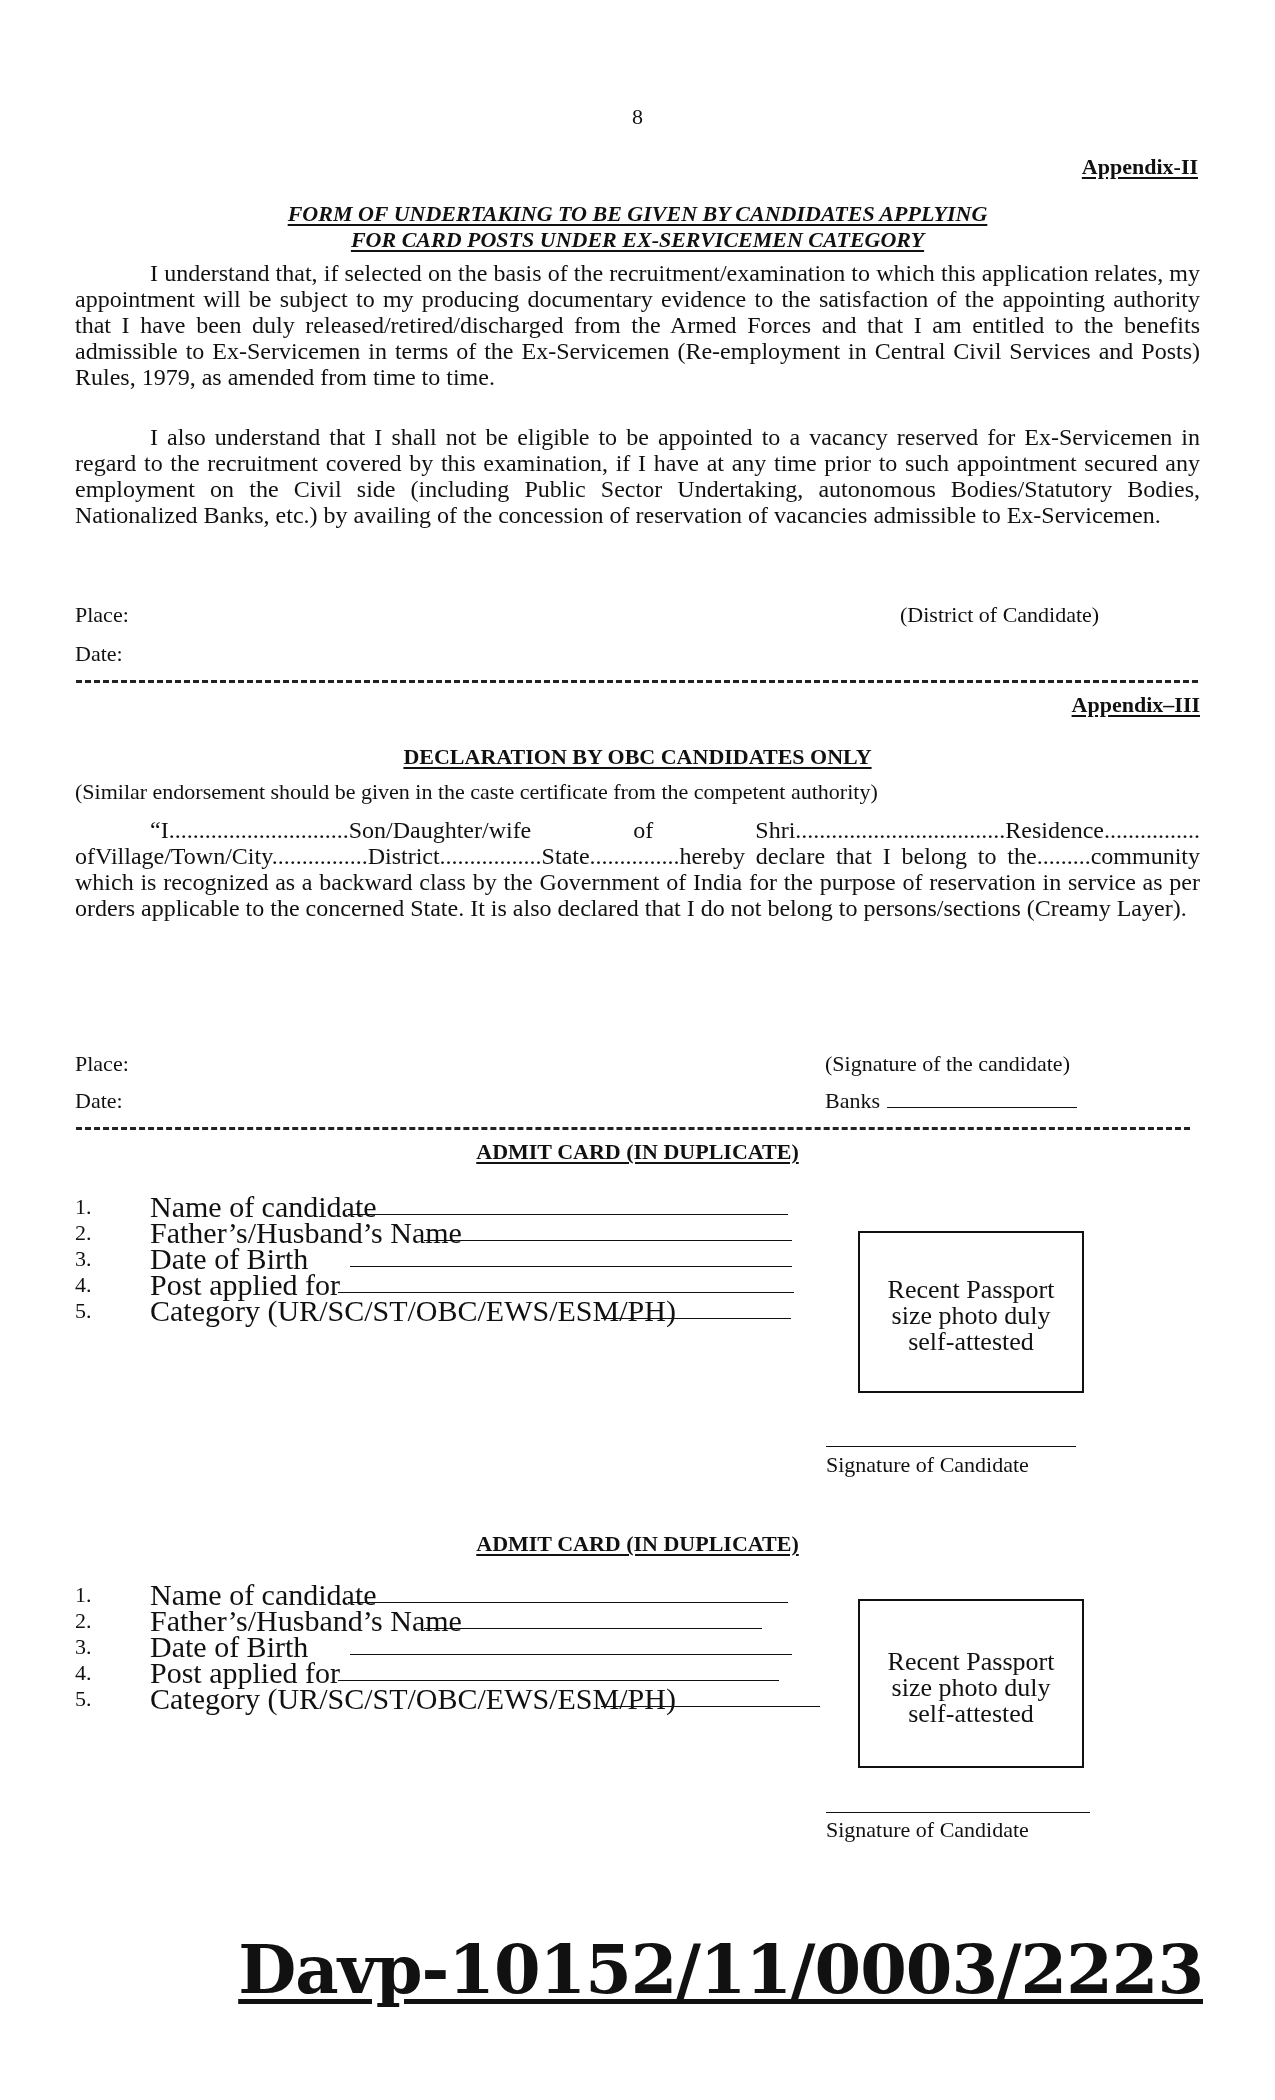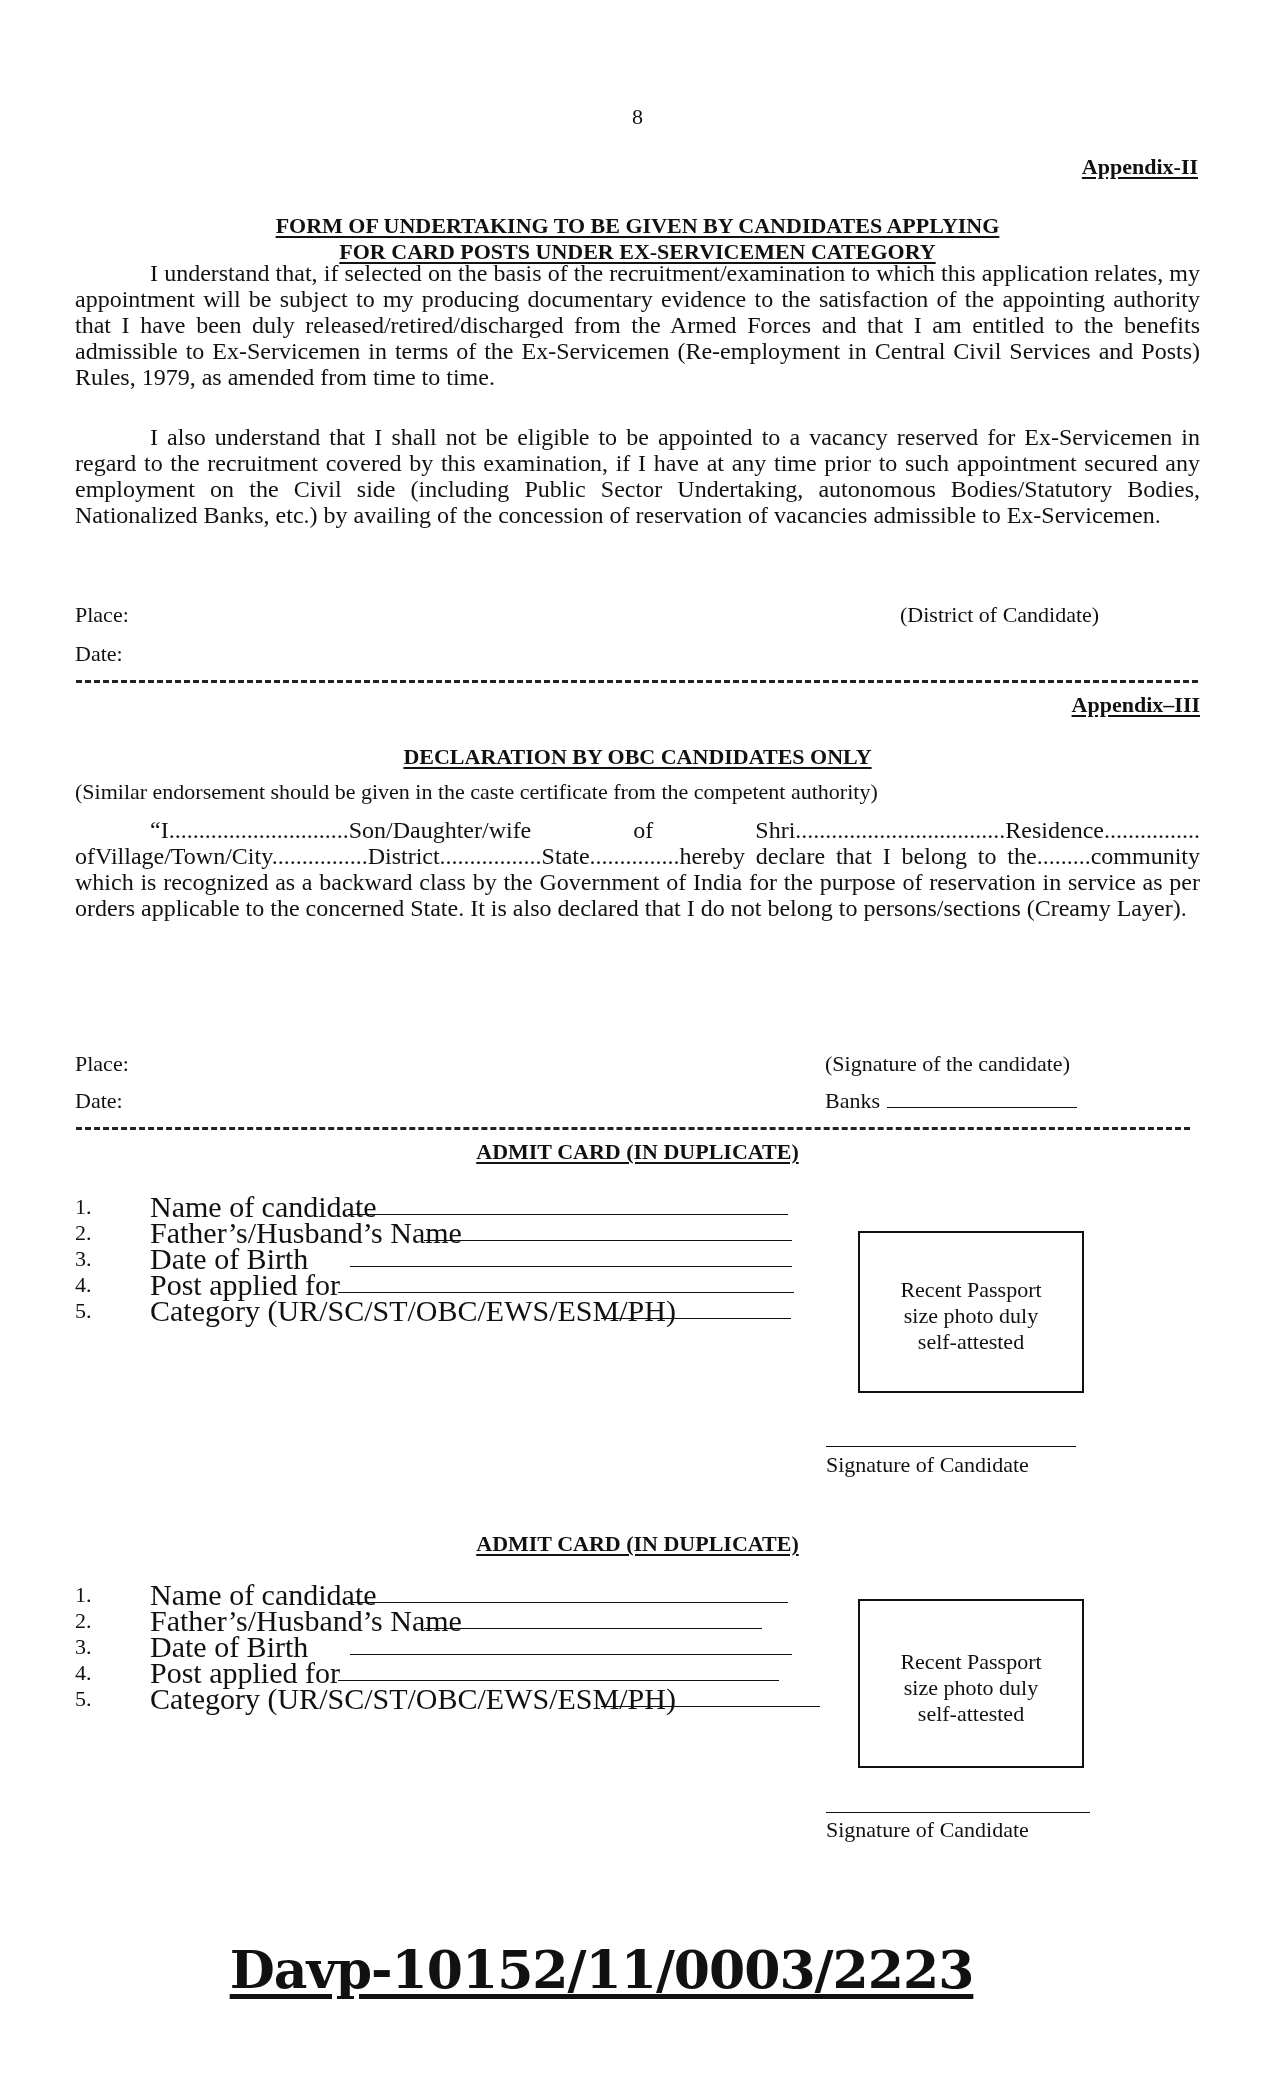--- a/index.html
+++ b/index.html
@@ -11,35 +11,35 @@
   .ul { text-decoration: underline; text-decoration-thickness: 2px; text-underline-offset: 3px; }
   .center { left: 0; width: 1275px; text-align: center; }
   .para { position: absolute; left: 75px; width: 1125px; font-size: 24px; line-height: 26px;
           text-align: justify; text-align-last: left; }
   .indent { text-indent: 75px; }
   .dashed { position: absolute; left: 76px; height: 0; border-top: 3px dashed #222222; }
   .num { position: absolute; left: 75px; font-size: 22px; line-height: 26px; }
   .lbl { position: absolute; left: 150px; font-size: 30px; line-height: 26px; white-space: nowrap; }
   .blank { position: absolute; height: 0; border-bottom: 1.5px solid #111111; }
   .photo { position: absolute; left: 858px; width: 226px; border: 2px solid #111111;
-           box-sizing: border-box; font-size: 22px; line-height: 26px; text-align: center; }
+           box-sizing: border-box; font-size: 26px; line-height: 26px; text-align: center; }
   .photo span { display: block; }
   .sigline { position: absolute; left: 826px; height: 0; border-bottom: 1.5px solid #111111; }
-  .footer { position: absolute; left: 0; width: 1203px; text-align: center; top: 1935px;
-            font-family: "DejaVu Serif", serif; font-weight: bold; font-size: 52px;
+  .footer { position: absolute; left: 0; width: 1203px; text-align: right; top: 1935px;
+            font-family: "DejaVu Serif", serif; font-weight: bold; font-size: 67px;
             line-height: 70px; letter-spacing: -1px; }
   .footer span { text-decoration: underline; text-decoration-thickness: 5px; text-underline-offset: 6px; }
 </style>
 </head>
 <body>
 
 <div class="abs center txt" style="top:104px;">8</div>
 
 <div class="abs txt bold ul" style="top:154px; right:77px;">Appendix-II</div>
-<div class="abs center txt bold" style="top:213px;">
+<div class="abs center txt bold" style="top:201px;font-style:italic;">
   <span class="ul">FORM OF UNDERTAKING TO BE GIVEN BY CANDIDATES APPLYING</span><br>
   <span class="ul">FOR CARD POSTS UNDER EX-SERVICEMEN CATEGORY</span>
 </div>
 <p class="para indent" style="top:260px; margin:0;">I understand that, if selected on the basis of the recruitment/examination to which this application relates, my appointment will be subject to my producing documentary evidence to the satisfaction of the appointing authority that I have been duly released/retired/discharged from the Armed Forces and that I am entitled to the benefits admissible to Ex-Servicemen in terms of the Ex-Servicemen (Re-employment in Central Civil Services and Posts) Rules, 1979, as amended from time to time.</p>
 <p class="para indent" style="top:424px; margin:0;">I also understand that I shall not be eligible to be appointed to a vacancy reserved for Ex-Servicemen in regard to the recruitment covered by this examination, if I have at any time prior to such appointment secured any employment on the Civil side (including Public Sector Undertaking, autonomous Bodies/Statutory Bodies, Nationalized Banks, etc.) by availing of the concession of reservation of vacancies admissible to Ex-Servicemen.</p>
 
 <div class="abs txt" style="left:75px; top:602px;">Place:</div>
 <div class="abs txt" style="left:900px; top:602px;">(District of Candidate)</div>
 <div class="abs txt" style="left:75px; top:641px;">Date:</div>
 

